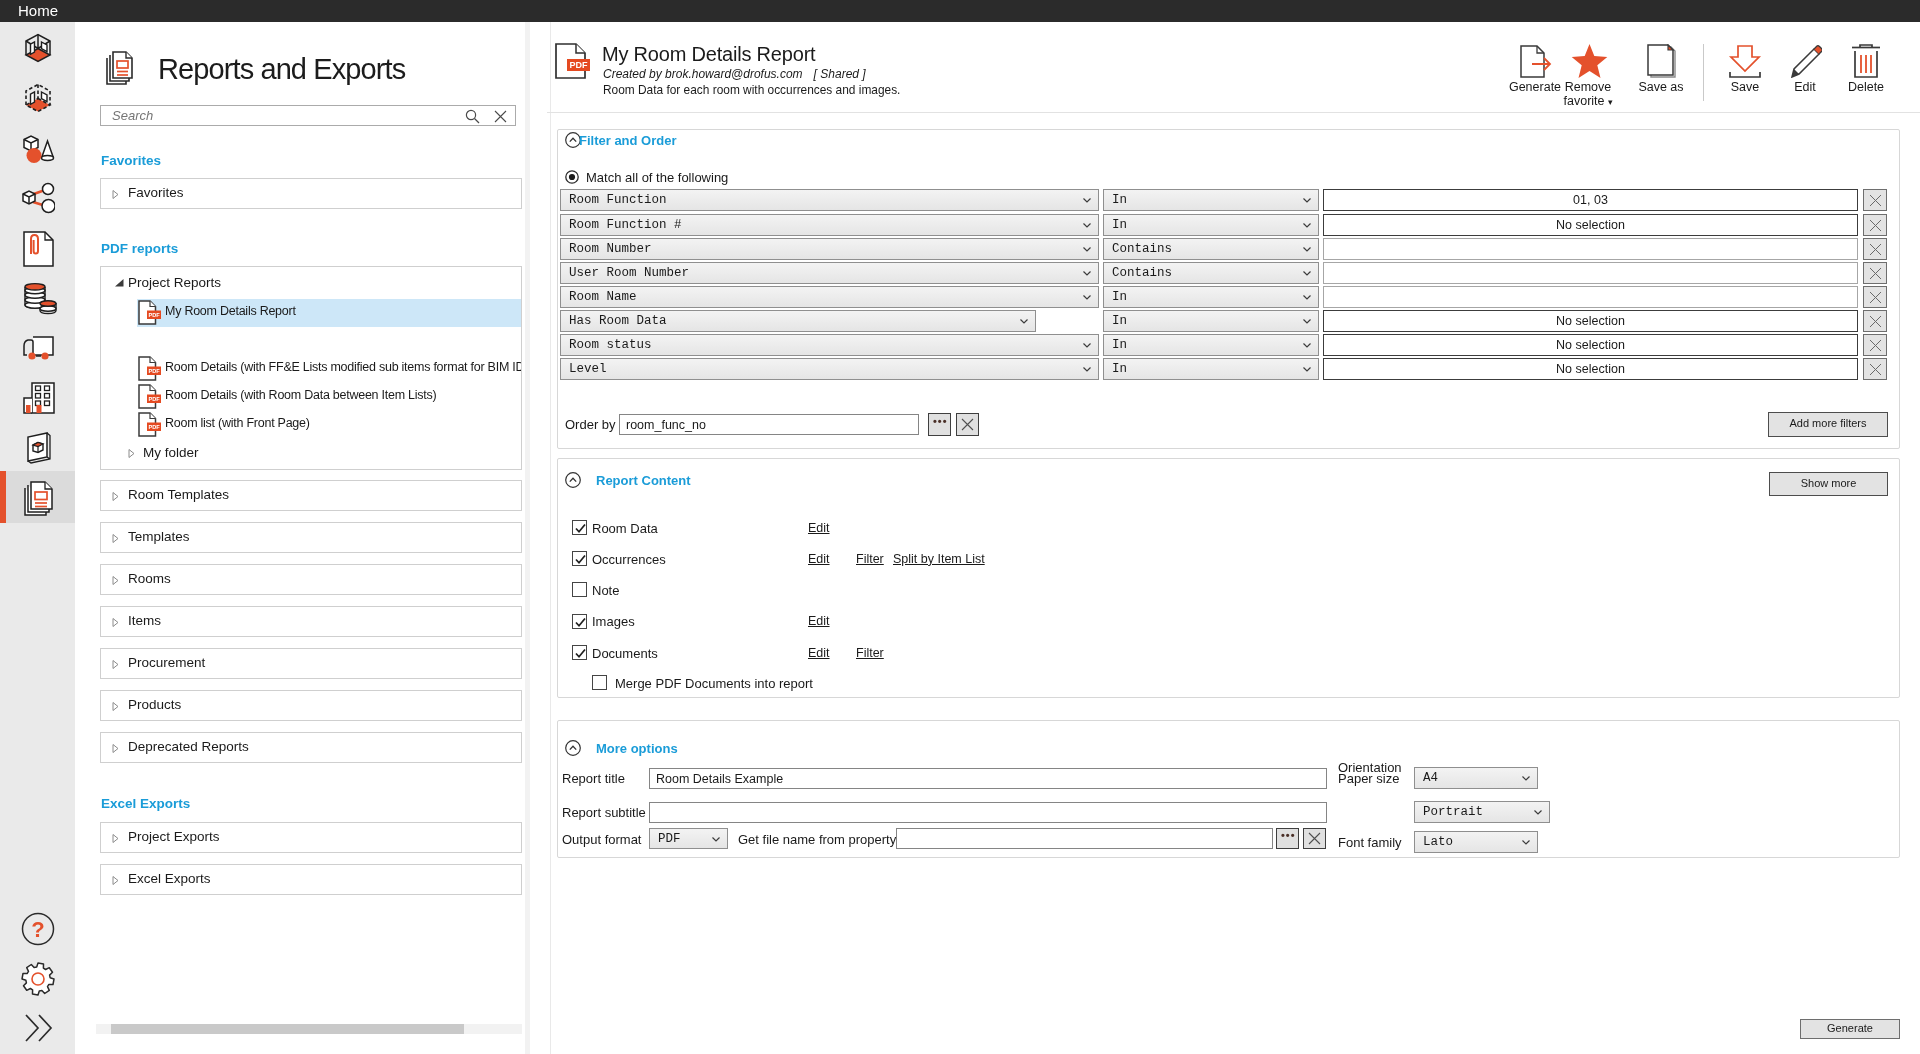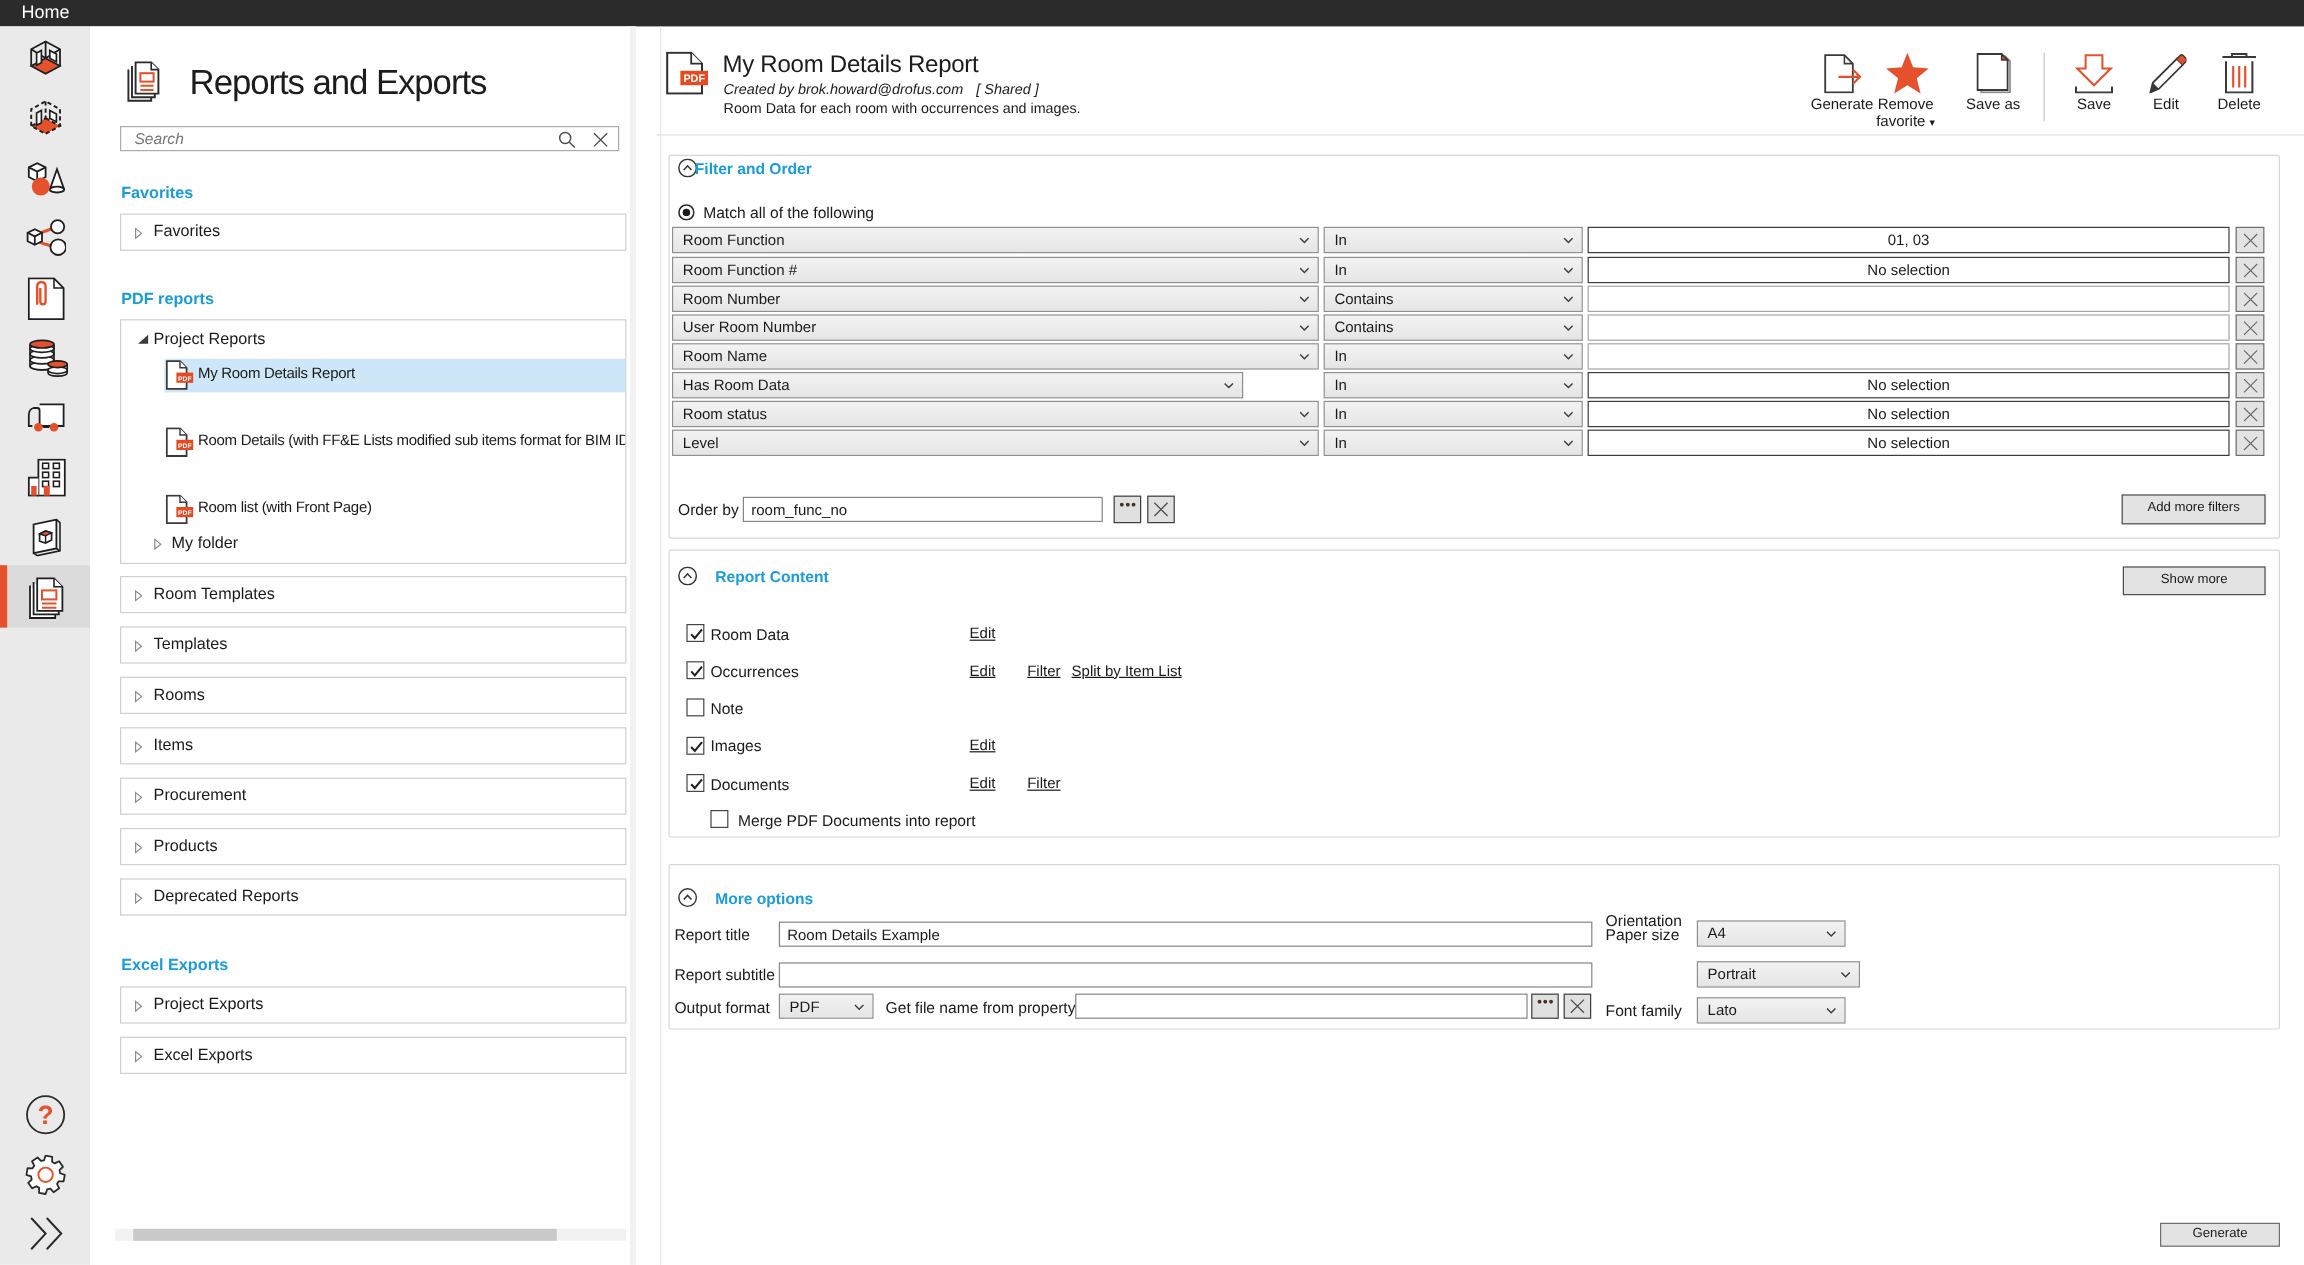--- a/index.html
+++ b/index.html
@@ -16,21 +16,21 @@
 .blueh { position:absolute; font-size:13.5px; font-weight:bold; color:#1a9cd8; }
 .lbox { position:absolute; left:100px; width:422px; height:31px; border:1px solid #cfcfcf; background:#fff; }
 .lbox .tri { position:absolute; left:11px; top:10px; }
 .lbox .lbl { position:absolute; left:27px; top:6px; font-size:13.5px; color:#1a1a1a; }
 .treetxt { font-size:12.5px; letter-spacing:-0.25px; color:#1a1a1a; white-space:nowrap; }
 .treerow { position:absolute; left:0; width:422px; height:28px; overflow:hidden; }
 .treerow svg.pdfi { position:absolute; left:37px; top:1px; }
 .panel { position:absolute; left:557px; width:1343px; border:1px solid #d7d7d7; border-radius:2px; background:#fff; }
 .ptitle { position:absolute; left:39px; font-size:13px; font-weight:bold; color:#1a9cd8; }
 .collapse { position:absolute; left:8px; width:16px; height:16px; }
-.dd { position:absolute; background:linear-gradient(#f3f3f3,#e5e5e5); border:1px solid #8f8f8f; font-size:12.5px; color:#1a1a1a; }
+.dd { position:absolute; background:linear-gradient(#f3f3f3,#e5e5e5); border:1px solid #8f8f8f; font-size:12.5px; color:#1a1a1a;font-family:Liberation Mono, monospace; }
 .dd span.t { position:absolute; left:8px; top:3px; white-space:nowrap; }
 .dd svg.ch { position:absolute; right:6px; top:7px; }
 .vbox { position:absolute; background:#fff; border:1px solid #3c3c3c; font-size:12.5px; text-align:center; color:#1a1a1a; }
 .vbox.lite { border-color:#a6a6a6; }
 .vbox span { position:absolute; left:0; right:0; top:3px; }
 .xbtn { position:absolute; width:24px; background:#e3e3e3; border:1px solid #6e6e6e; }
 .btn { position:absolute; background:#e3e3e3; border:1px solid #4d4d4d; font-size:11px; color:#1a1a1a; text-align:center; }
 .inp { position:absolute; background:#fff; border:1px solid #858585; font-size:12.5px; color:#1a1a1a; }
 .inp span { position:absolute; left:6px; top:3px; white-space:nowrap; }
 .lbl13 { position:absolute; font-size:13px; color:#1a1a1a; white-space:nowrap; }
@@ -190,20 +190,29 @@
     </div>
   <div class="treerow" style="top:88px">
       <svg class="pdfi" width="24" height="25" viewBox="0 0 24 25">
         <path d="M1 1 L12 1 L17.5 6.5 L17.5 24 L1 24 Z" fill="#fff" stroke="#3a3a3a" stroke-width="1.5"></path>
         <path d="M12 1 L12 6.5 L17.5 6.5" fill="#fff" stroke="#3a3a3a" stroke-width="1.2"></path>
         <rect x="9" y="10.5" width="14" height="8.5" fill="#e54a21"></rect>
         <text x="16" y="17.2" font-size="5.6" fill="#fff" text-anchor="middle" font-family="Liberation Sans" font-weight="bold">PDF</text>
       </svg>
       <span class="treetxt abs" style="left:64px;top:5px">Room Details (with FF&amp;E Lists modified sub items format for BIM ID</span>
     </div>
+  <div class="treerow" style="top:116px">
+      <svg class="pdfi" width="24" height="25" viewBox="0 0 24 25">
+        <path d="M1 1 L12 1 L17.5 6.5 L17.5 24 L1 24 Z" fill="#fff" stroke="#3a3a3a" stroke-width="1.5"></path>
+        <path d="M12 1 L12 6.5 L17.5 6.5" fill="#fff" stroke="#3a3a3a" stroke-width="1.2"></path>
+        <rect x="9" y="10.5" width="14" height="8.5" fill="#e54a21"></rect>
+        <text x="16" y="17.2" font-size="5.6" fill="#fff" text-anchor="middle" font-family="Liberation Sans" font-weight="bold">PDF</text>
+      </svg>
+      <span class="treetxt abs" style="left:64px;top:5px">Room Details (with Room Data between Item Lists)</span>
+    </div>
   <div class="treerow" style="top:144px">
       <svg class="pdfi" width="24" height="25" viewBox="0 0 24 25">
         <path d="M1 1 L12 1 L17.5 6.5 L17.5 24 L1 24 Z" fill="#fff" stroke="#3a3a3a" stroke-width="1.5"></path>
         <path d="M12 1 L12 6.5 L17.5 6.5" fill="#fff" stroke="#3a3a3a" stroke-width="1.2"></path>
         <rect x="9" y="10.5" width="14" height="8.5" fill="#e54a21"></rect>
         <text x="16" y="17.2" font-size="5.6" fill="#fff" text-anchor="middle" font-family="Liberation Sans" font-weight="bold">PDF</text>
       </svg>
       <span class="treetxt abs" style="left:64px;top:5px">Room list (with Front Page)</span>
     </div>
   <svg class="abs" style="left:27px;top:181px" width="7" height="11" viewBox="0 0 7 11">

